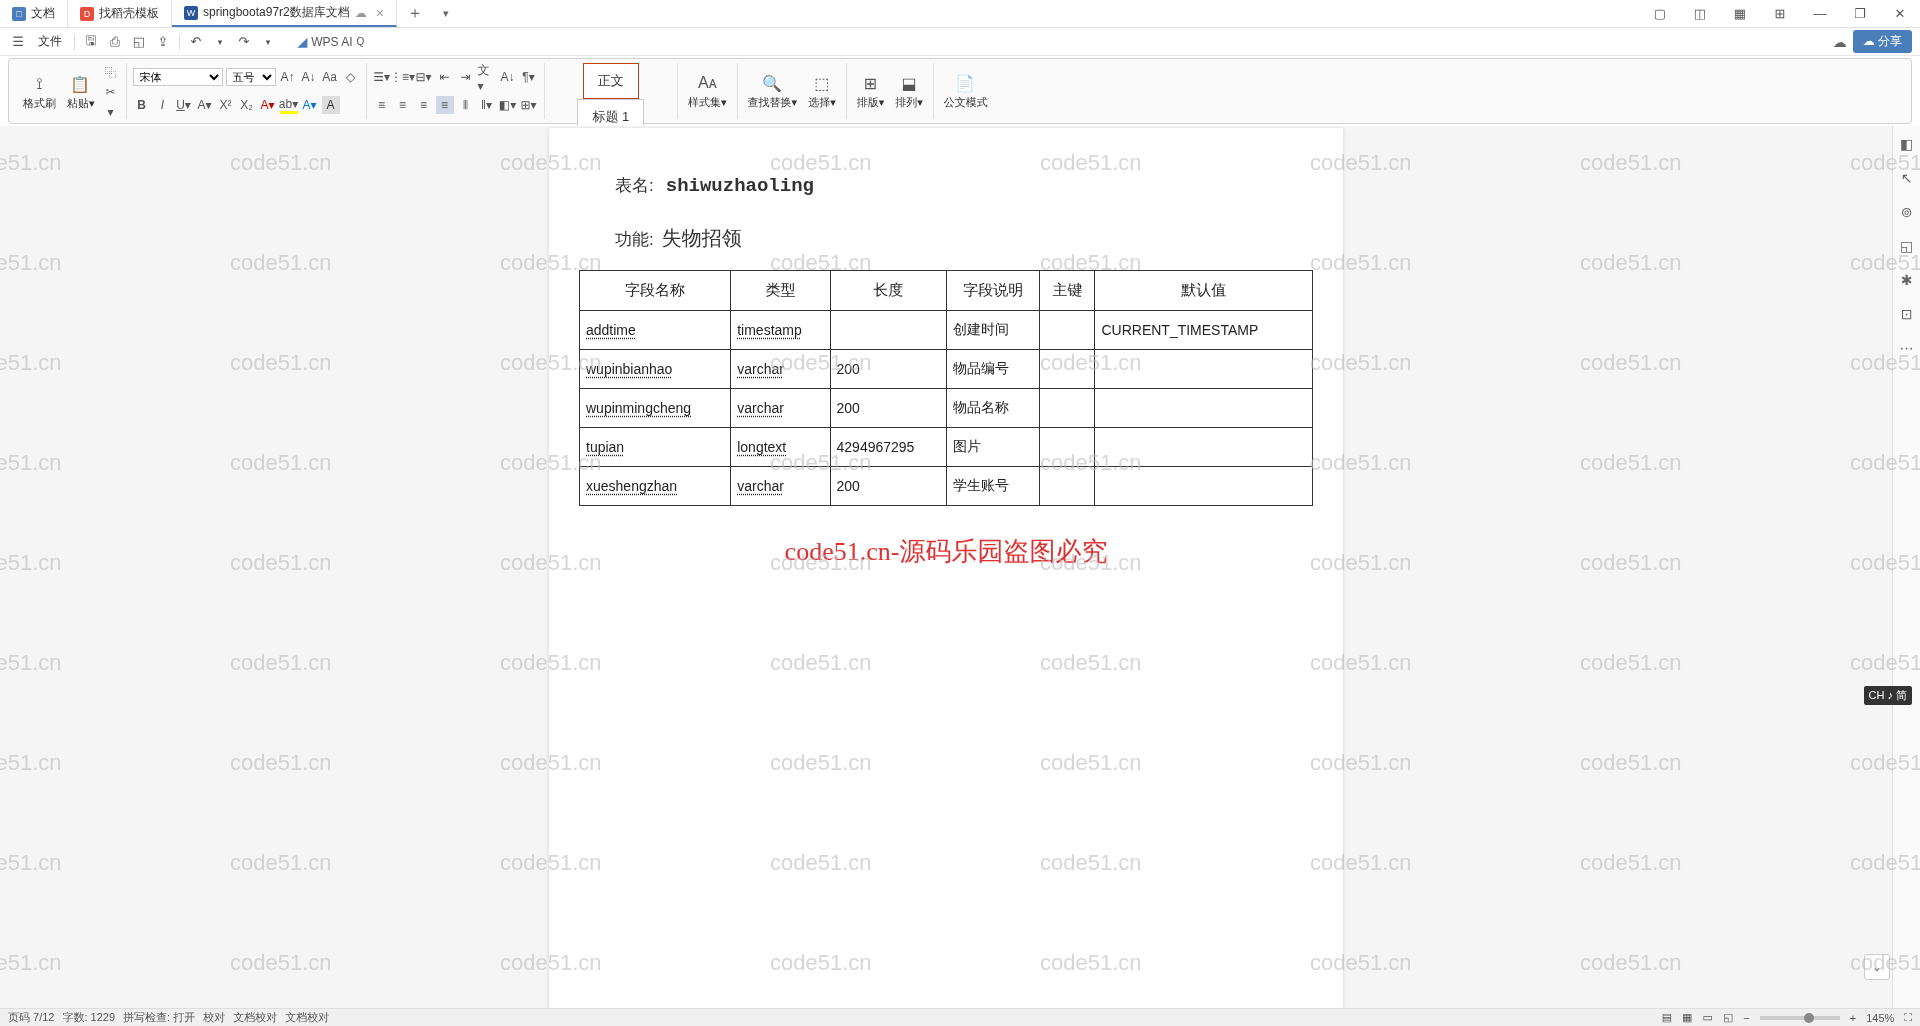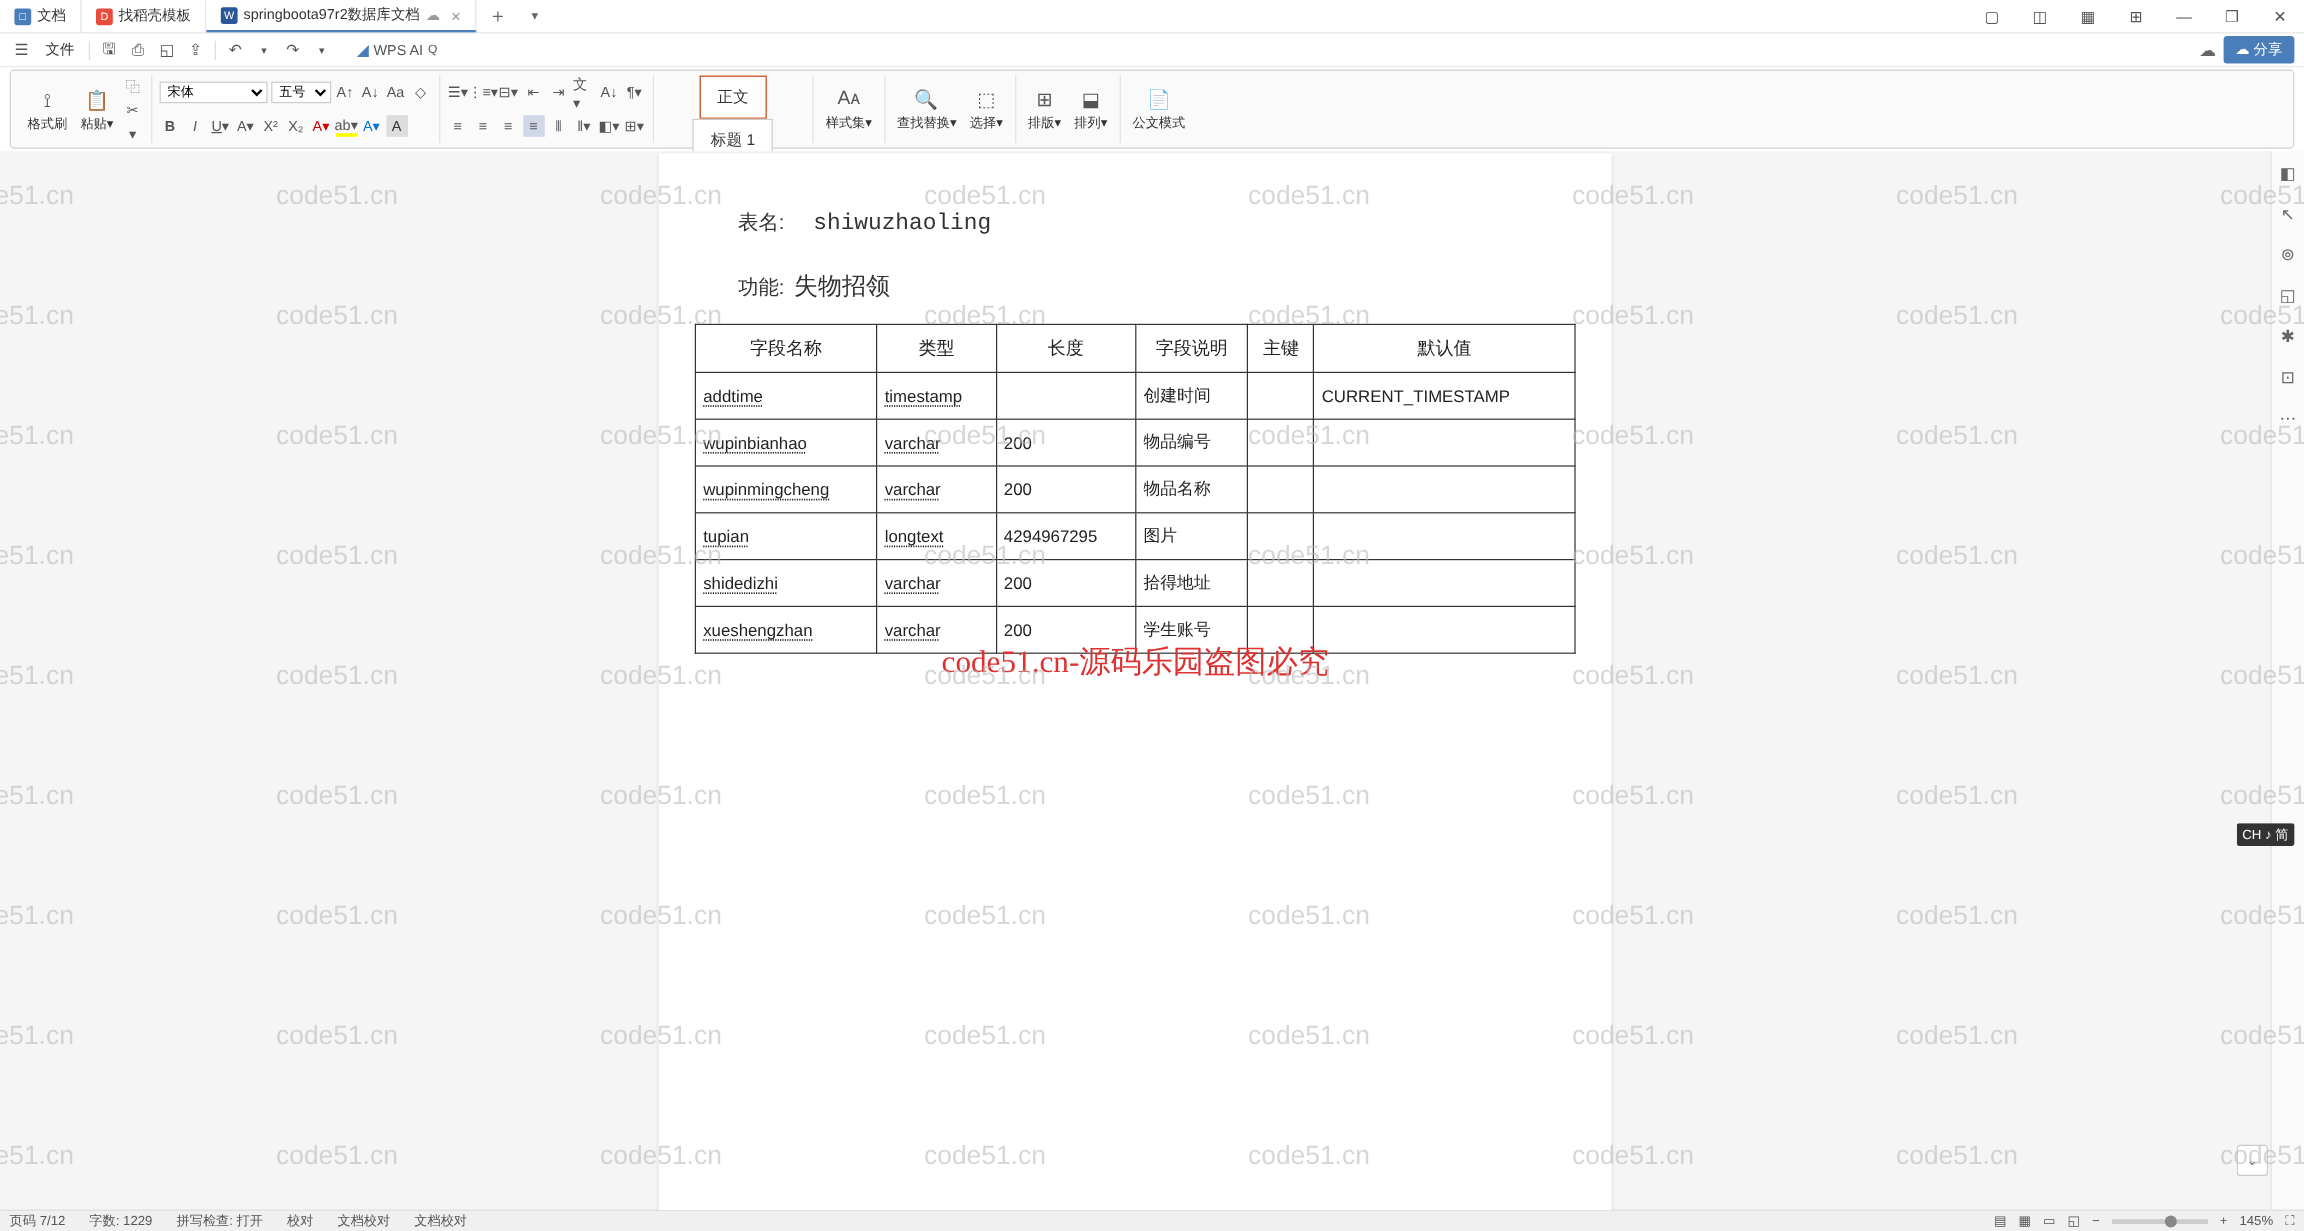--- a/index.html
+++ b/index.html
@@ -44,32 +44,32 @@
 .stylebox{border:1px solid #ccc;padding:8px 14px;font-size:13px;color:#333;cursor:pointer;background:#fff}
 .stylebox.sel{border:1px solid #c2410c}
 
 .workarea{position:relative;height:calc(100% - 28px - 28px - 70px - 18px);background:#f5f5f5;display:flex}
 .docscroll{flex:1;overflow:auto;position:relative;display:flex;justify-content:center;padding-top:2px}
 .page{width:794px;min-height:900px;background:#fff;box-shadow:0 1px 4px rgba(0,0,0,0.15);position:relative;padding:40px 30px}
 .rside{width:28px;background:#fafafa;border-left:1px solid #e0e0e0;display:flex;flex-direction:column;align-items:center;gap:18px;padding-top:10px}
 .rside span{font-size:14px;color:#666;cursor:pointer}
 
 .tblname{font-size:17px;color:#333;margin-left:36px;margin-top:6px}
-.tblname b{font-family:"Courier New",monospace;font-weight:normal;font-size:19px;margin-left:24px}
+.tblname b{font-family:"Courier New",monospace;font-weight:bold;font-size:19px;margin-left:12px}
 .func{font-size:17px;color:#333;margin-left:36px;margin-top:28px}
 .func b{font-size:20px;font-weight:normal;margin-left:8px}
 .dbtbl{border-collapse:collapse;margin-top:18px;width:100%;font-family:"SimSun","Courier New",serif}
 .dbtbl th,.dbtbl td{border:1px solid #333;padding:10px 6px;font-size:14px;color:#222;font-weight:normal}
 .dbtbl th{font-size:15px}
 .dbtbl td.u{text-decoration:underline dotted;text-underline-offset:3px}
 
 .watermark{position:absolute;color:#bbb;font-size:22px;pointer-events:none;opacity:0.6}
 .redwm{position:absolute;color:#e03030;font-size:26px;font-family:"SimSun",serif;pointer-events:none;white-space:nowrap;left:50%;top:408px;transform:translateX(-50%)}
 .chbadge{position:absolute;right:8px;top:560px;background:#333;color:#fff;font-size:11px;padding:2px 5px;border-radius:2px}
-.statusbar{position:absolute;bottom:0;left:0;right:0;height:18px;background:#f0f0f0;border-top:1px solid #ddd;display:flex;align-items:center;font-size:11px;color:#555;padding:0 8px;gap:20px}
+.statusbar{position:absolute;bottom:0;left:0;right:0;height:18px;background:#f0f0f0;border-top:1px solid #ddd;display:flex;align-items:center;font-size:11px;color:#555;padding:0 8px;gap:8px}
 .statusbar .sr{margin-left:auto;display:flex;align-items:center;gap:10px}
 .scrollbtn{position:absolute;right:30px;bottom:28px;width:26px;height:26px;border:1px solid #ccc;background:#fff;border-radius:3px;display:flex;align-items:center;justify-content:center;font-size:12px;color:#666}
 </style>
 </head>
 <body>
 
 <div class="titlebar">
   <div class="tabs" id="tabs">
       <div class="tab">
         <span class="tab-icon blue">□</span>
@@ -275,28 +275,20 @@
               <td>200</td>
               <td>物品名称</td>
               <td></td>
               <td></td>
             </tr>
             <tr>
               <td class="u">tupian</td>
               <td class="u">longtext</td>
               <td>4294967295</td>
               <td>图片</td>
-              <td></td>
-              <td></td>
-            </tr>
-            <tr>
-              <td class="u">shidedizhi</td>
-              <td class="u">varchar</td>
-              <td>200</td>
-              <td>拾得地址</td>
               <td></td>
               <td></td>
             </tr>
             <tr>
               <td class="u">xueshengzhan</td>
               <td class="u">varchar</td>
               <td>200</td>
               <td>学生账号</td>
               <td></td>
               <td></td>

